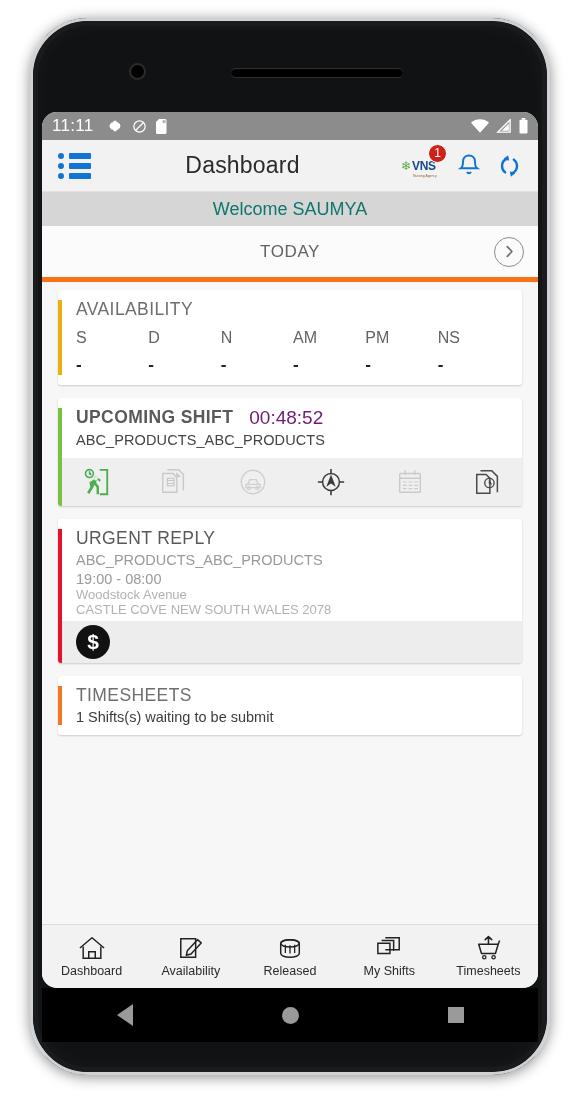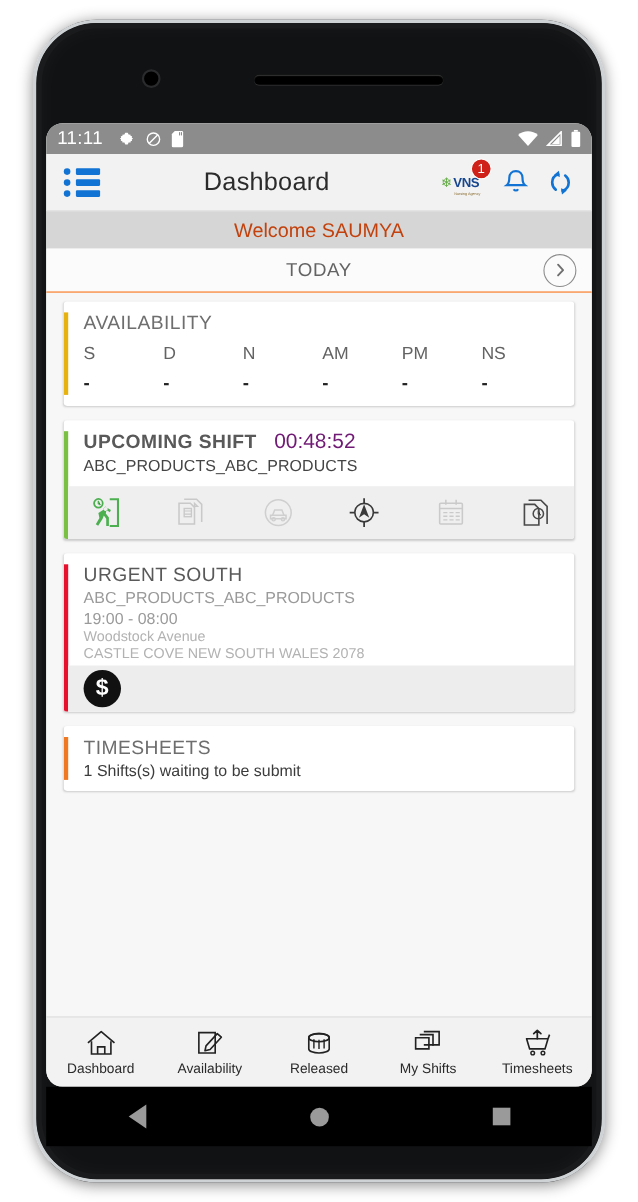--- a/index.html
+++ b/index.html
@@ -107,27 +107,27 @@
     min-width: 19px; height: 19px; border-radius: 50%;
     background: #d0201a; color: #fff;
     font-size: 12px; display: flex; align-items: center; justify-content: center;
     border: 1px solid #fff; padding: 0 2px;
   }
 
   
   .welcome {
     height: 34px; background: #d6d6d6;
     display: flex; align-items: center; justify-content: center;
-    color: #c2410c; font-size: 18px; flex: none;
+    color: #0f766e; font-size: 18px; flex: none;
   }
   .today-row {
-    height: 40px; background: #fbfbfb;
+    height: 56px; background: #fbfbfb;
     display: flex; align-items: center; justify-content: center;
     position: relative; flex: none;
-    border-bottom: 1px solid #f97316;
+    border-bottom: 5px solid #f97316;
   }
   .today-label { font-size: 17px; color: #636363; letter-spacing: 0.6px; }
   .today-next {
     position: absolute; right: 14px; top: 50%; transform: translateY(-50%);
     width: 30px; height: 30px; border-radius: 50%;
     border: 1.5px solid #8c8c8c;
     display: flex; align-items: center; justify-content: center;
     cursor: pointer;
   }
 
@@ -390,21 +390,21 @@
             </svg>
           </div>
         </div>
       </div>
     </div>
 
 
     <div class="card">
       <div class="accent" style="background:#e8112d;margin-bottom:0"></div>
       <div class="card-body">
-        <div class="card-title" style="color:#595959">URGENT SOUTH</div>
+        <div class="card-title" style="color:#595959">URGENT REPLY</div>
         <div class="urgent-line">ABC_PRODUCTS_ABC_PRODUCTS</div>
         <div class="urgent-line">19:00 - 08:00</div>
         <div class="urgent-addr">Woodstock Avenue</div>
         <div class="urgent-addr">CASTLE COVE NEW SOUTH WALES 2078</div>
         <div class="urgent-foot">
           <div class="dollar-badge">$</div>
         </div>
       </div>
     </div>
 

